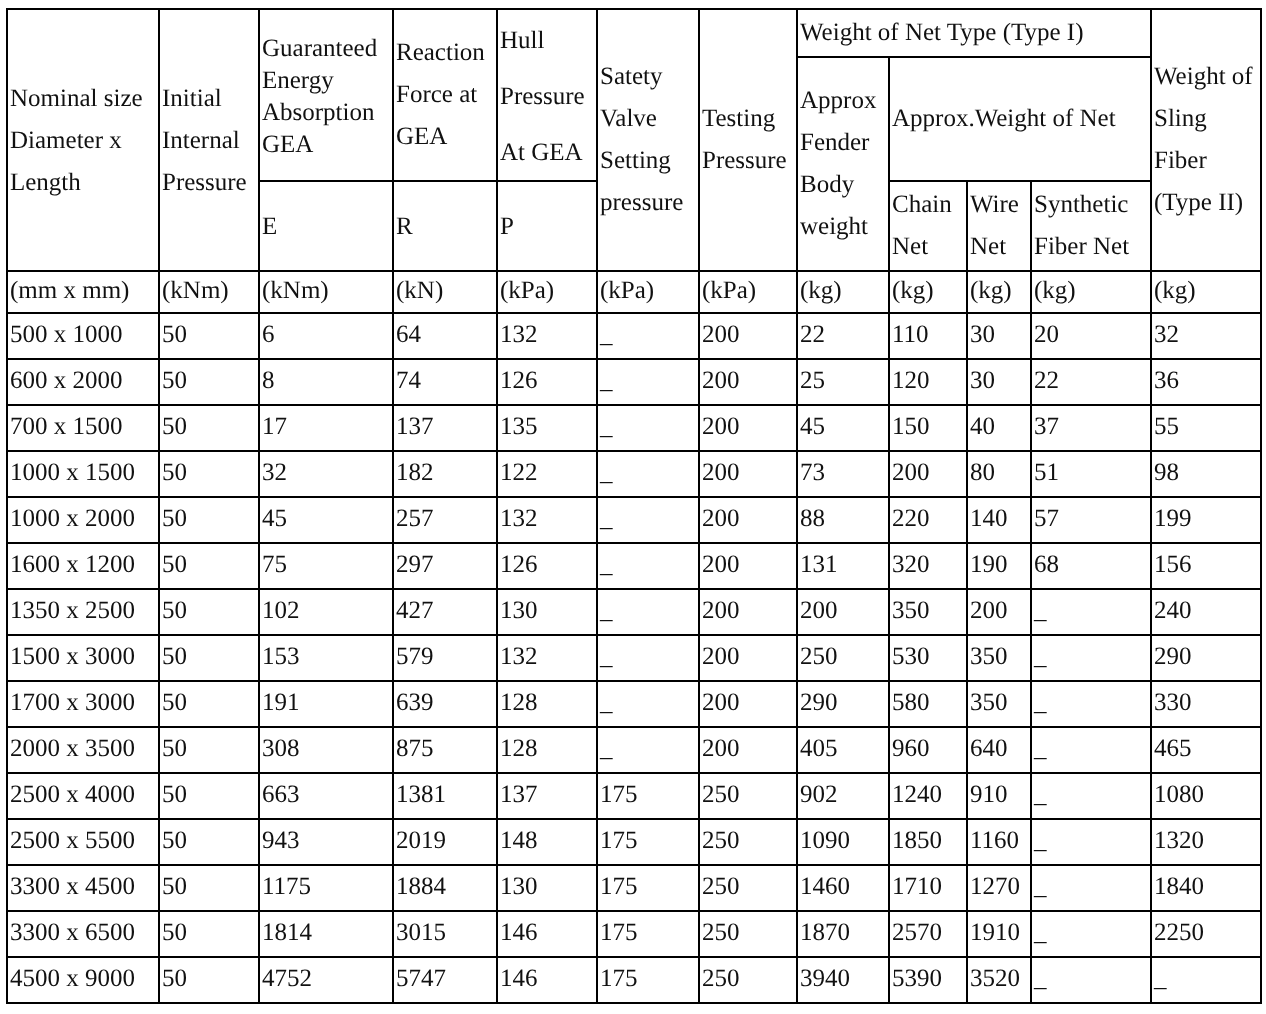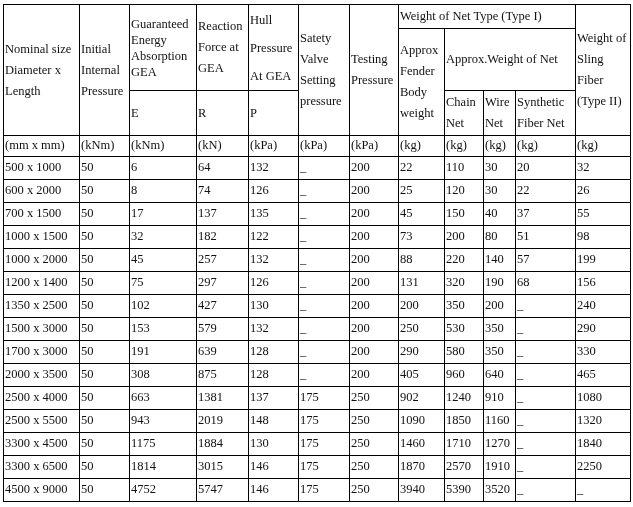--- a/index.html
+++ b/index.html
@@ -116,21 +116,21 @@
         <td>50</td>
         <td>8</td>
         <td>74</td>
         <td>126</td>
         <td>_</td>
         <td>200</td>
         <td>25</td>
         <td>120</td>
         <td>30</td>
         <td>22</td>
-        <td>26</td>
+        <td>36</td>
       </tr>
       <tr class="row">
         <td>700 x 1500</td>
         <td>50</td>
         <td>17</td>
         <td>137</td>
         <td>135</td>
         <td>_</td>
         <td>200</td>
         <td>45</td>
@@ -161,21 +161,21 @@
         <td>132</td>
         <td>_</td>
         <td>200</td>
         <td>88</td>
         <td>220</td>
         <td>140</td>
         <td>57</td>
         <td>199</td>
       </tr>
       <tr class="row">
-        <td>1200 x 1400</td>
+        <td>1600 x 1200</td>
         <td>50</td>
         <td>75</td>
         <td>297</td>
         <td>126</td>
         <td>_</td>
         <td>200</td>
         <td>131</td>
         <td>320</td>
         <td>190</td>
         <td>68</td>

